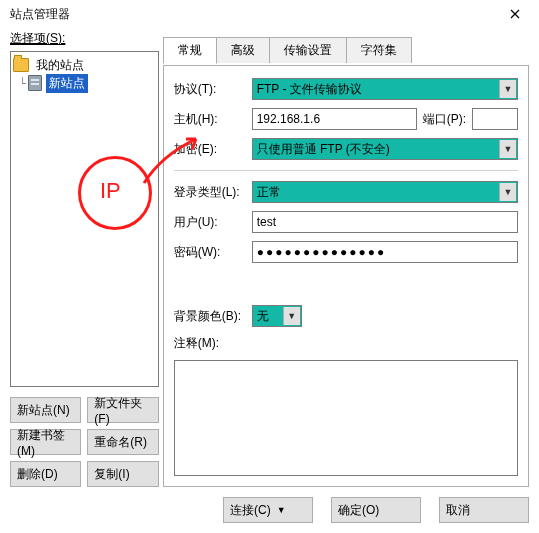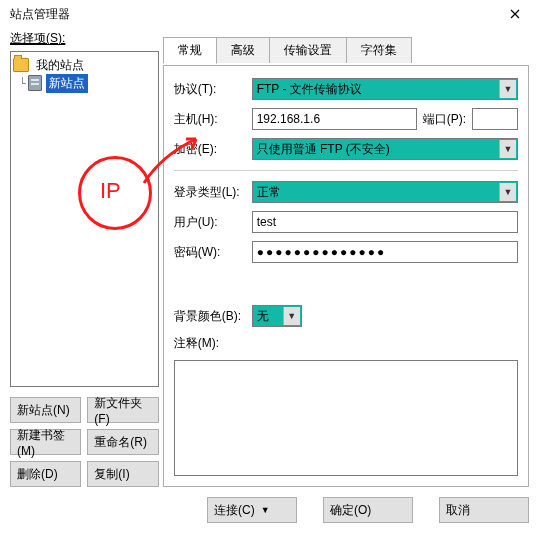--- a/index.html
+++ b/index.html
@@ -223,21 +223,21 @@
     border: 1px solid #7a7a7a;
     flex: 1;
     min-height: 60px;
     background: #fff;
   }
 
   
   .footer {
     display: flex;
     justify-content: flex-end;
-    gap: 26px;
+    gap: 18px;
     padding: 10px;
   }
   .footer .btn { width: 90px; }
   .btn .arrow-down {
     margin-left: 6px;
     font-size: 9px;
   }
 
   
   .annot {

